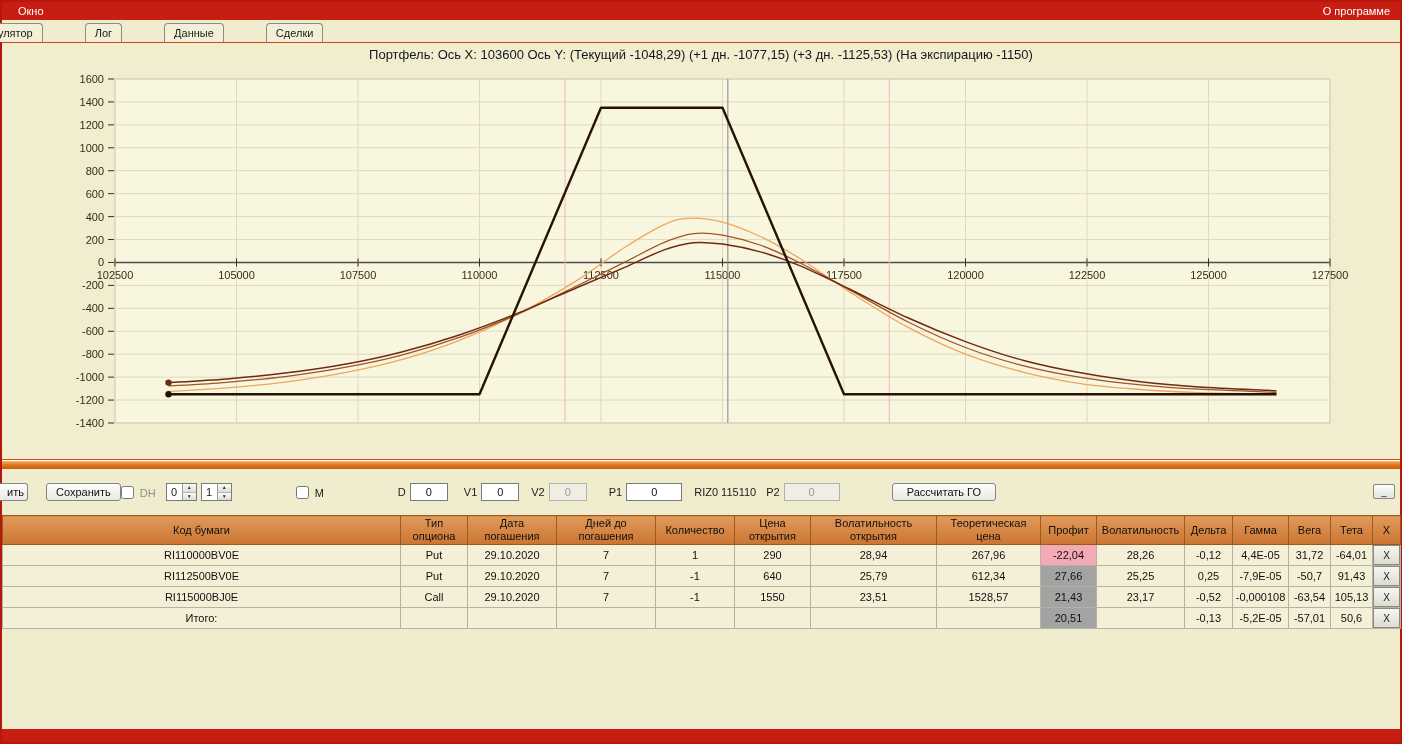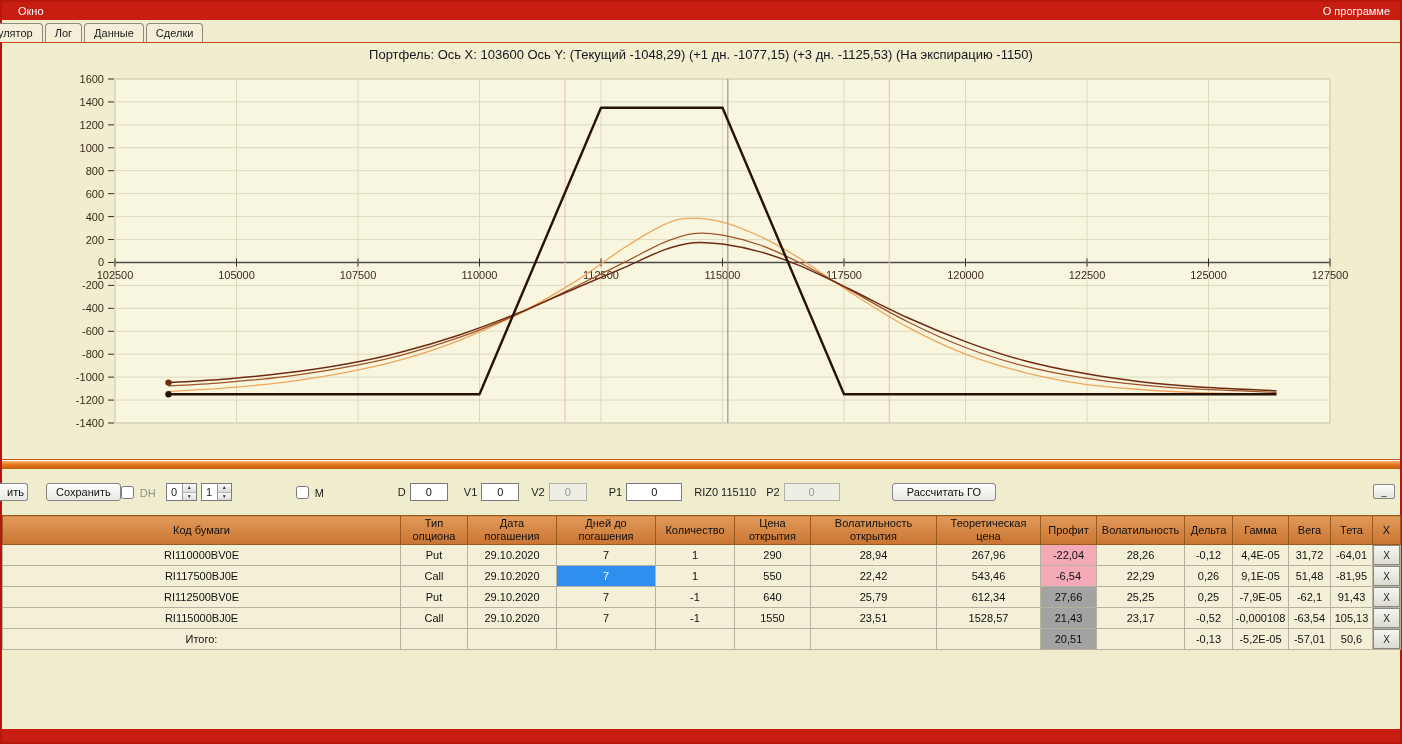--- a/index.html
+++ b/index.html
@@ -9,21 +9,21 @@
     background:#f0ecce; display:flex; flex-direction:column; position:relative; }
 
   
   .titlebar { height:18px; background:#c81e12; color:#ffffff; font-size:11px;
     display:flex; align-items:center; justify-content:space-between; padding:0 10px 0 16px; }
   .menu-item { cursor:default; }
 
   
   .tabstrip { height:22px; display:flex; align-items:flex-end; background:#f0ecce; padding-left:0; }
   .tab { font-size:11px; color:#1a1a1a; padding:3px 9px 3px 9px; background:#f3efd8;
-    border:1px solid #8d8d7d; border-bottom:none; border-radius:4px 4px 0 0; margin-right:2px; }
+    border:1px solid #8d8d7d; border-bottom:none; border-radius:4px 4px 0 0; margin-right:2px;margin-left:40px; }
   .tab-clip { margin-left:-14px; padding-left:4px; }
 
   
   .chart-panel { flex:0 0 418px; background:#f1edcf; border:1px solid #c84d1a;
     border-left:none; border-right:none; padding-top:4px; }
   .chart-title { text-align:center; font-size:13px; color:#15151f; height:24px; }
   #chart-svg { display:block; margin:0 auto; }
   .ticklabel { font-size:11px; fill:#3a2a1c; }
 
   
@@ -283,50 +283,33 @@
           <td>267,96</td>
           <td class="profit-neg">-22,04</td>
           <td>28,26</td>
           <td>-0,12</td>
           <td>4,4E-05</td>
           <td>31,72</td>
           <td>-64,01</td>
           <td class="xcell"><button class="xbtn">X</button></td>
         </tr>
         <tr>
-          <td>RI117500BJ0E</td>
-          <td>Call</td>
-          <td>29.10.2020</td>
-          <td class="sel">7</td>
-          <td>1</td>
-          <td>550</td>
-          <td>22,42</td>
-          <td>543,46</td>
-          <td class="profit-neg">-6,54</td>
-          <td>22,29</td>
-          <td>0,26</td>
-          <td>9,1E-05</td>
-          <td>51,48</td>
-          <td>-81,95</td>
-          <td class="xcell"><button class="xbtn">X</button></td>
-        </tr>
-        <tr>
           <td>RI112500BV0E</td>
           <td>Put</td>
           <td>29.10.2020</td>
           <td>7</td>
           <td>-1</td>
           <td>640</td>
           <td>25,79</td>
           <td>612,34</td>
           <td class="profit-pos">27,66</td>
           <td>25,25</td>
           <td>0,25</td>
           <td>-7,9E-05</td>
-          <td>-62,1</td>
+          <td>-50,7</td>
           <td>91,43</td>
           <td class="xcell"><button class="xbtn">X</button></td>
         </tr>
         <tr>
           <td>RI115000BJ0E</td>
           <td>Call</td>
           <td>29.10.2020</td>
           <td>7</td>
           <td>-1</td>
           <td>1550</td>

